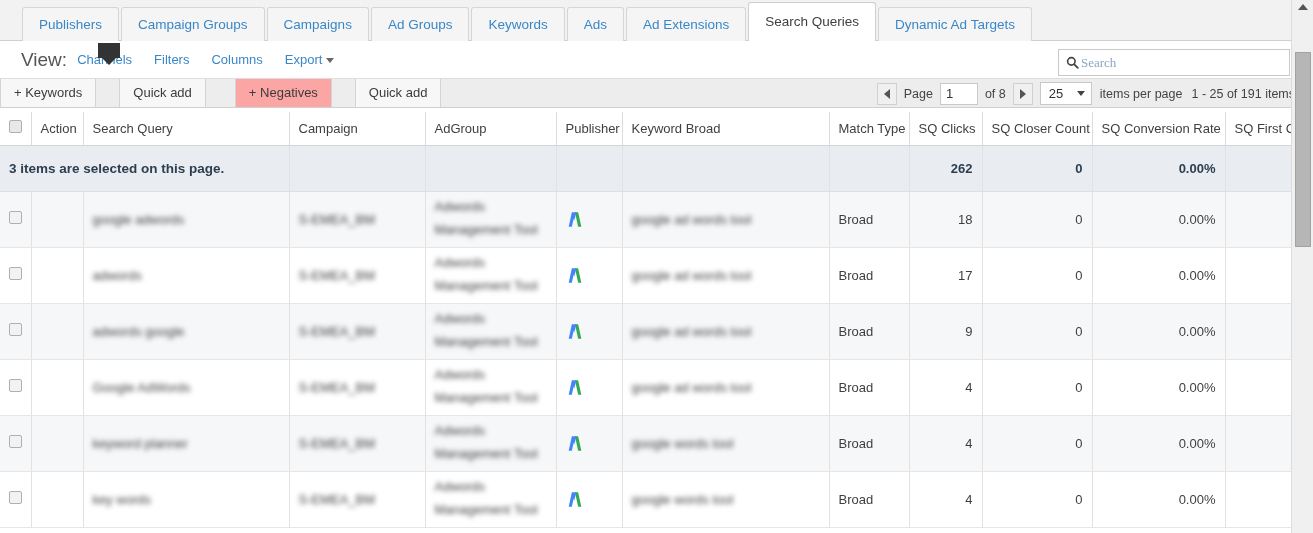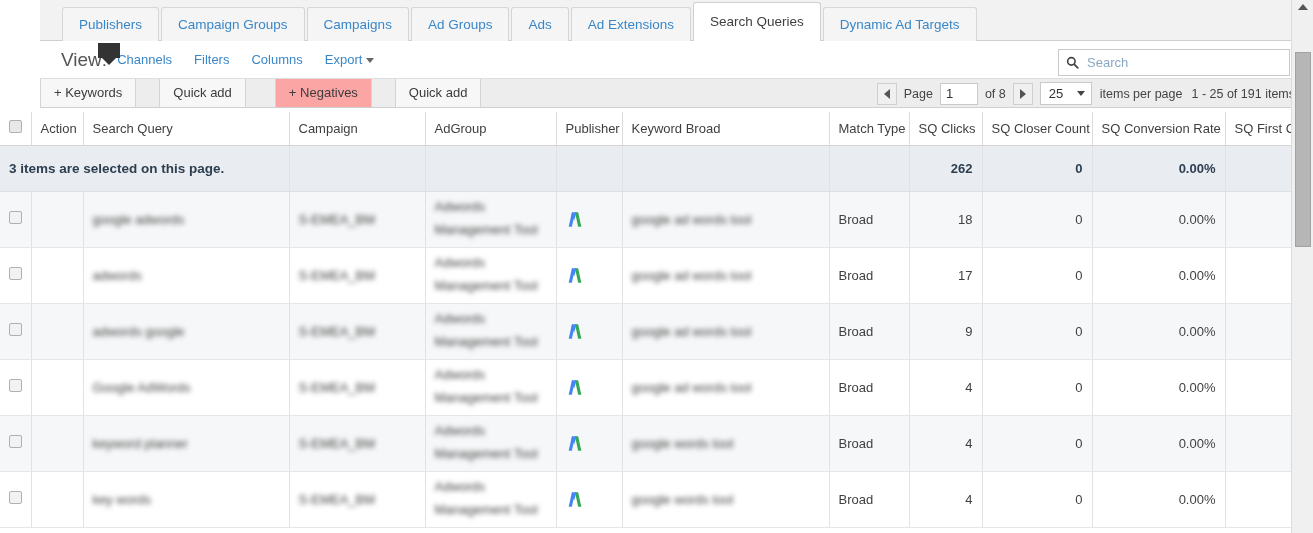--- a/index.html
+++ b/index.html
@@ -9,21 +9,20 @@
     overflow: hidden;
     background: #ffffff;
     font-family: "Liberation Sans", sans-serif;
     font-size: 13px;
     color: #333333;
   }
   #app {
     position: relative;
     width: 1313px; height: 533px;
     overflow: hidden;
-    padding-left: 40px;
   }
 
   
   .tabbar {
     position: relative;
     height: 41px;
     background: #f2f2f2;
     border-bottom: 1px solid #cfcfcf;
     padding-left: 22px;
     display: flex;
@@ -98,25 +97,25 @@
     background: #fff;
     border: 1px solid #c9c9c9;
     display: flex;
     align-items: center;
     padding: 0 7px;
   }
   .searchwrap input {
     border: none;
     outline: none;
     flex: 1;
-    font-family: Liberation Sans, sans-serif;
+    font-family: Liberation Serif, serif;
     font-size: 13px;
     color: #0369a1;
     background: transparent;
-    margin-left: 6px;
+    margin-left: 0;
   }
   .searchwrap input::placeholder { color: #8aa8c4; }
 
   
   .tooltip {
     position: absolute;
     left: 98px;
     top: 43px;
     background: #333333;
     color: #ffffff;
@@ -304,20 +303,21 @@
 </head>
 <body>
 
 <div id="app">
 
   <div class="tabbar" id="tabbar">
       <div class="tab">Publishers</div>
       <div class="tab">Campaign Groups</div>
       <div class="tab">Campaigns</div>
       <div class="tab">Ad Groups</div>
+      <div class="tab">Keywords</div>
       <div class="tab">Ads</div>
       <div class="tab">Ad Extensions</div>
       <div class="tab active">Search Queries</div>
       <div class="tab">Dynamic Ad Targets</div>
     </div>
 
   <div class="viewbar">
     <span class="vlabel">View:</span>
     <span class="vlink">Channels</span>
     <span class="vlink">Filters</span>

